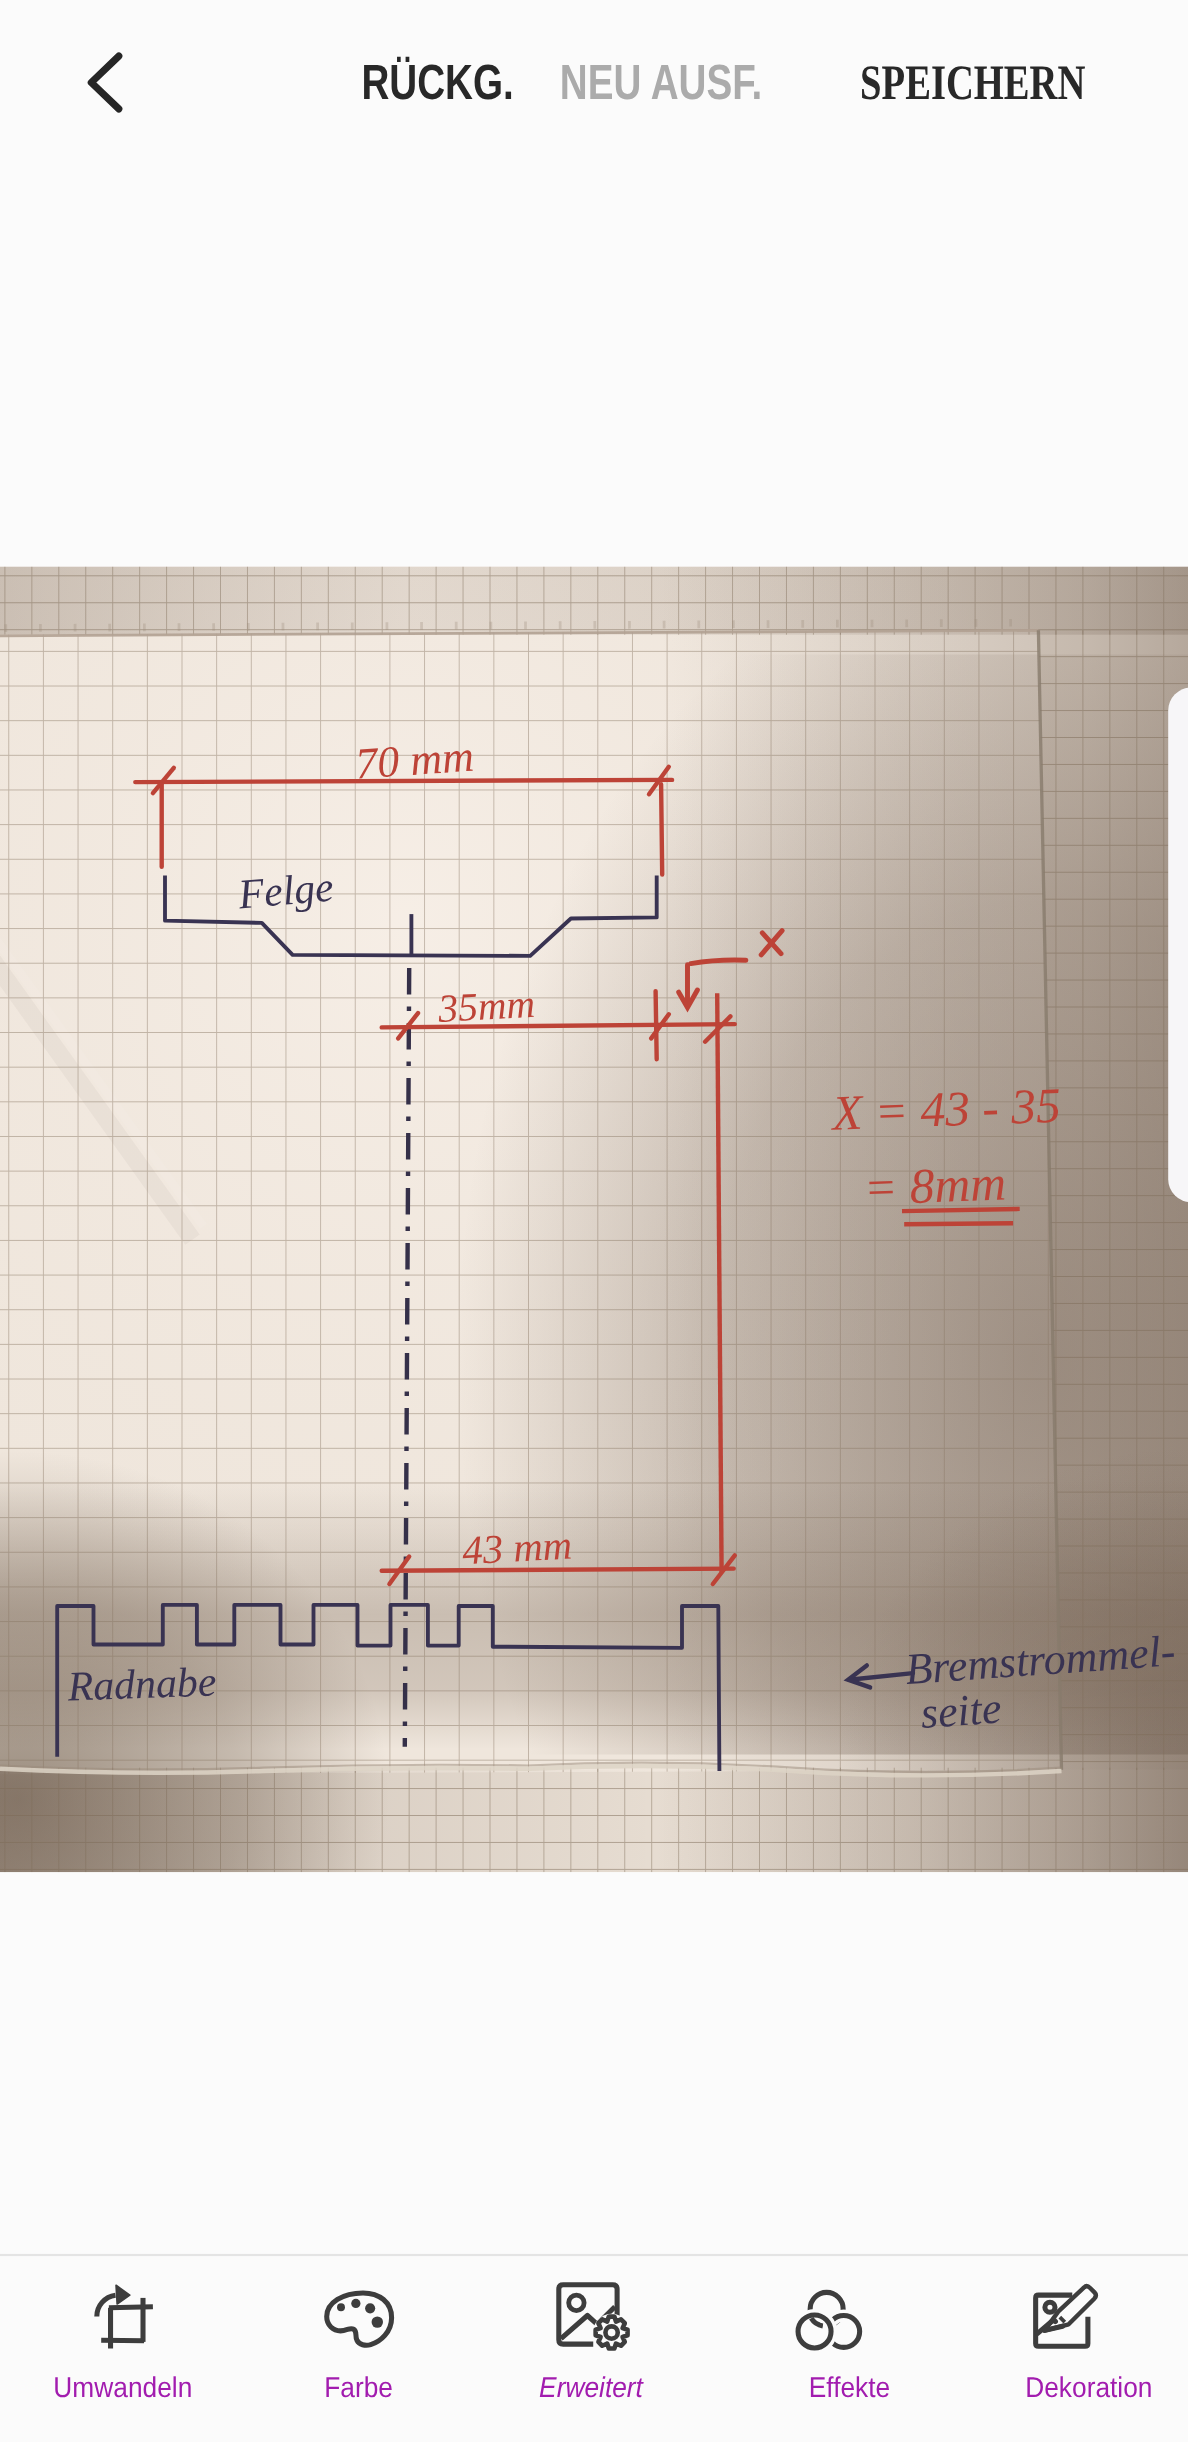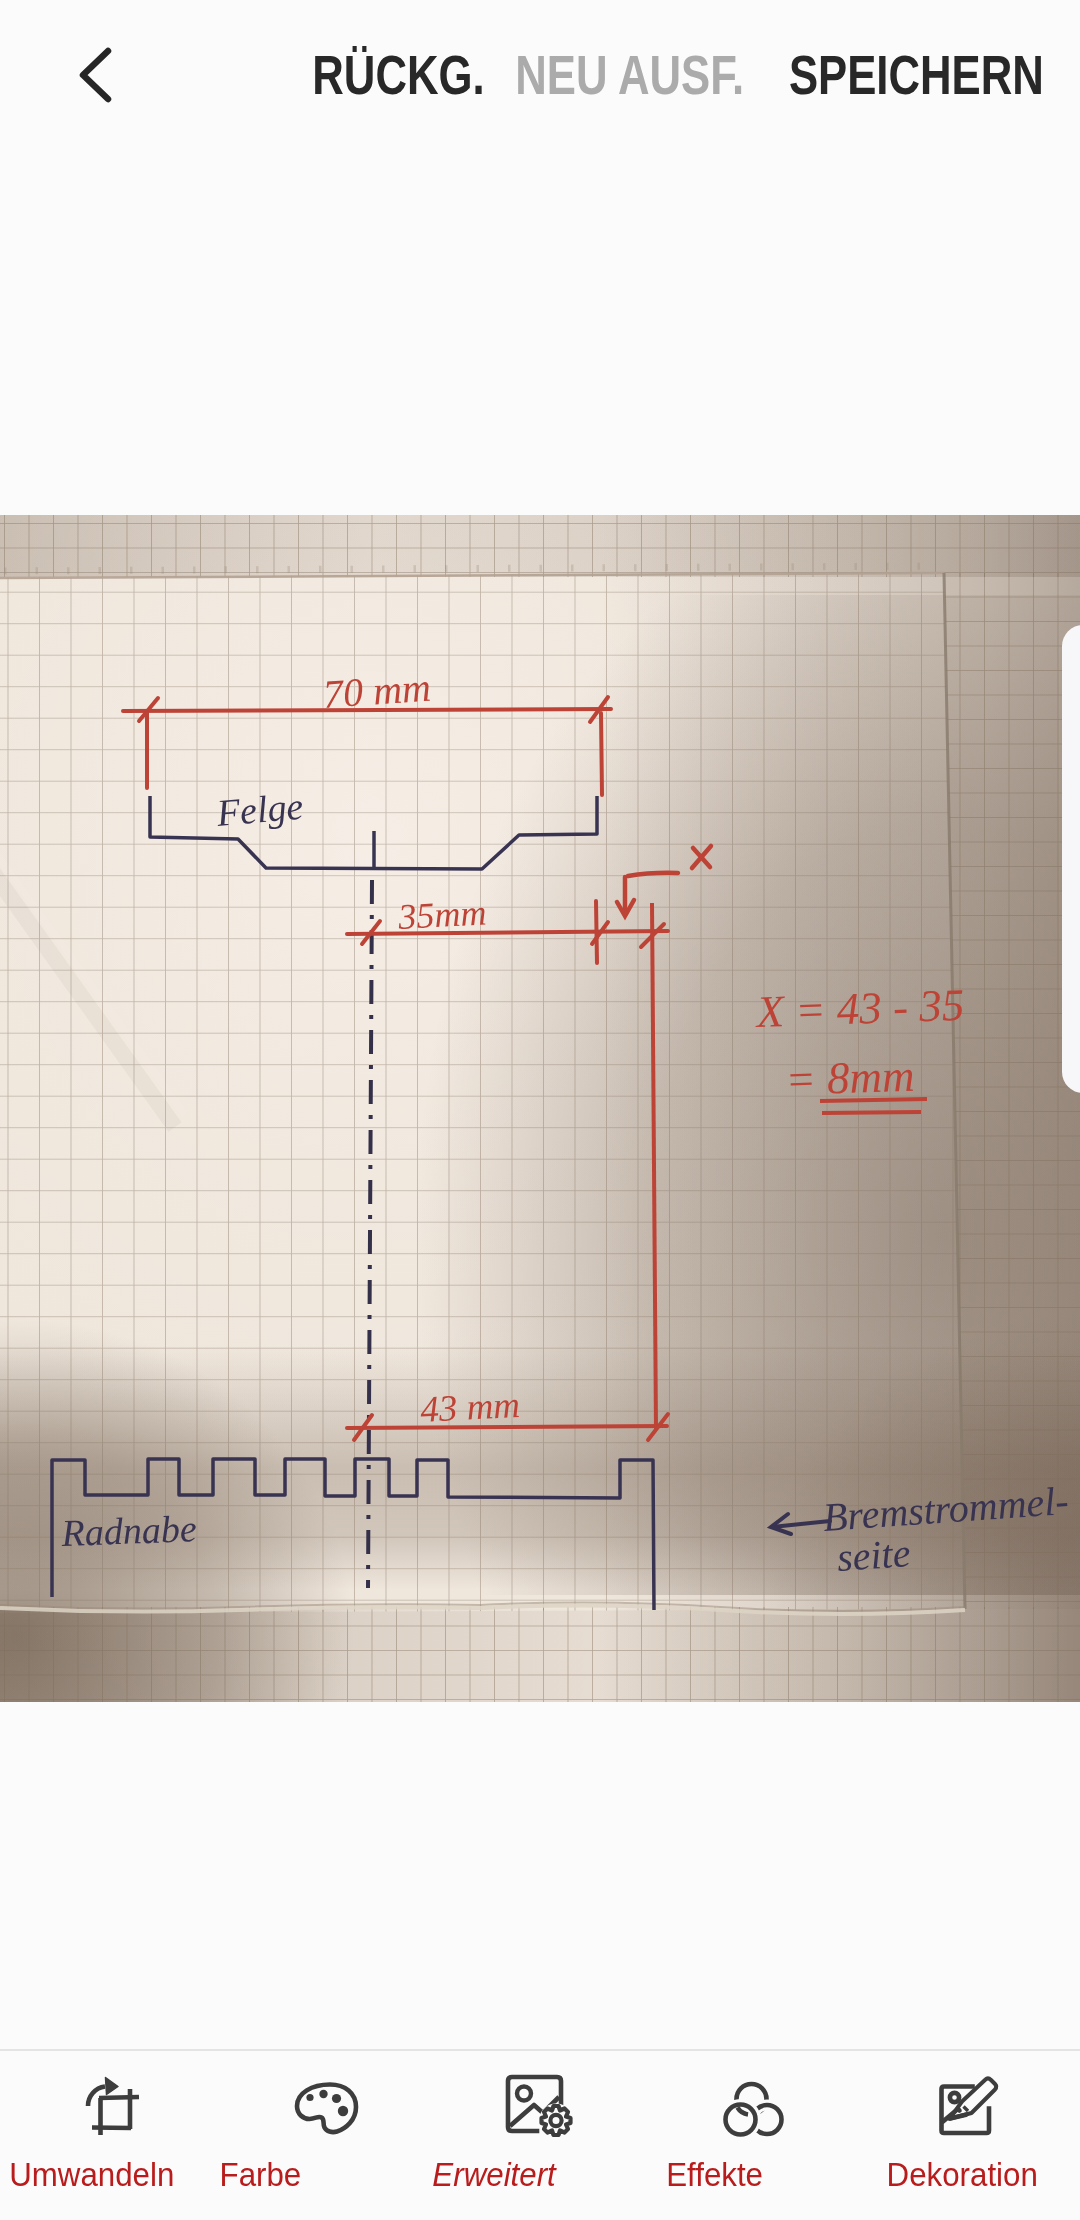--- a/index.html
+++ b/index.html
@@ -1,35 +1,35 @@
 <!DOCTYPE html>
 <html><head>
 <meta charset="utf-8">
 <style>
   html,body{margin:0;padding:0;}
   body{width:1080px;height:2220px;position:relative;background:#fbfbfb;font-family:"Liberation Sans",sans-serif;overflow:hidden;}
-  .topbtn{position:absolute;top:51px;height:48px;line-height:48px;font-weight:bold;font-size:56px;color:#282828;white-space:nowrap;}
+  .topbtn{position:absolute;top:51px;height:48px;line-height:48px;font-weight:bold;font-size:45px;color:#282828;white-space:nowrap;}
   .cond{display:inline-block;transform:scaleX(0.78);transform-origin:center;}
-  .lbl{position:absolute;top:2155px;font-size:34px;color:#b91c1c;text-align:left;width:220px;}
+  .lbl{position:absolute;top:2155px;font-size:26px;color:#a21caf;text-align:center;width:220px;}
   .lblin{display:inline-block;transform:scaleX(0.92);transform-origin:center;}
 </style>
 </head>
 <body>
 
 <div style="position:absolute;left:0;top:0;width:1080px;height:515px;background:#fbfbfb;"></div>
 
 <svg style="position:absolute;left:70px;top:46px;" width="60" height="58" viewBox="0 0 60 58">
   <path d="M38,5 L13,29 L38,53" fill="none" stroke="#262626" stroke-width="6.5" stroke-linecap="round" stroke-linejoin="round"></path>
 </svg>
 
 <div class="topbtn" style="left:248px;width:300px;text-align:center;"><span class="cond">RÜCKG.</span></div>
 
 <div class="topbtn" style="left:483px;width:300px;color:#ababab;"><span class="cond">NEU AUSF.</span></div>
 
-<div class="topbtn" style="left:753px;width:300px;text-align:right;"><span class="cond">SPEICHERN</span></div>
+<div class="topbtn" style="left:753px;width:300px;text-align:left;font-family:Liberation Serif, serif;"><span class="cond">SPEICHERN</span></div>
 
 <div style="position:absolute;left:0;top:515px;width:1080px;height:1187px;">
 <svg width="1080" height="1187" viewBox="0 0 1080 1187">
   <defs>
     <pattern id="gridMain" width="31.5" height="31.5" patternUnits="userSpaceOnUse" x="7.5" y="13.7">
       <path d="M31.5,0 L0,0 0,31.5" fill="none" stroke="#85735f" stroke-width="1.7" opacity="0.45"></path>
     </pattern>
     <pattern id="gridSmall" width="24.5" height="24.5" patternUnits="userSpaceOnUse" x="4" y="8">
       <path d="M24.5,0 L0,0 0,24.5" fill="none" stroke="#7c6a56" stroke-width="1.6" opacity="0.5"></path>
     </pattern>

